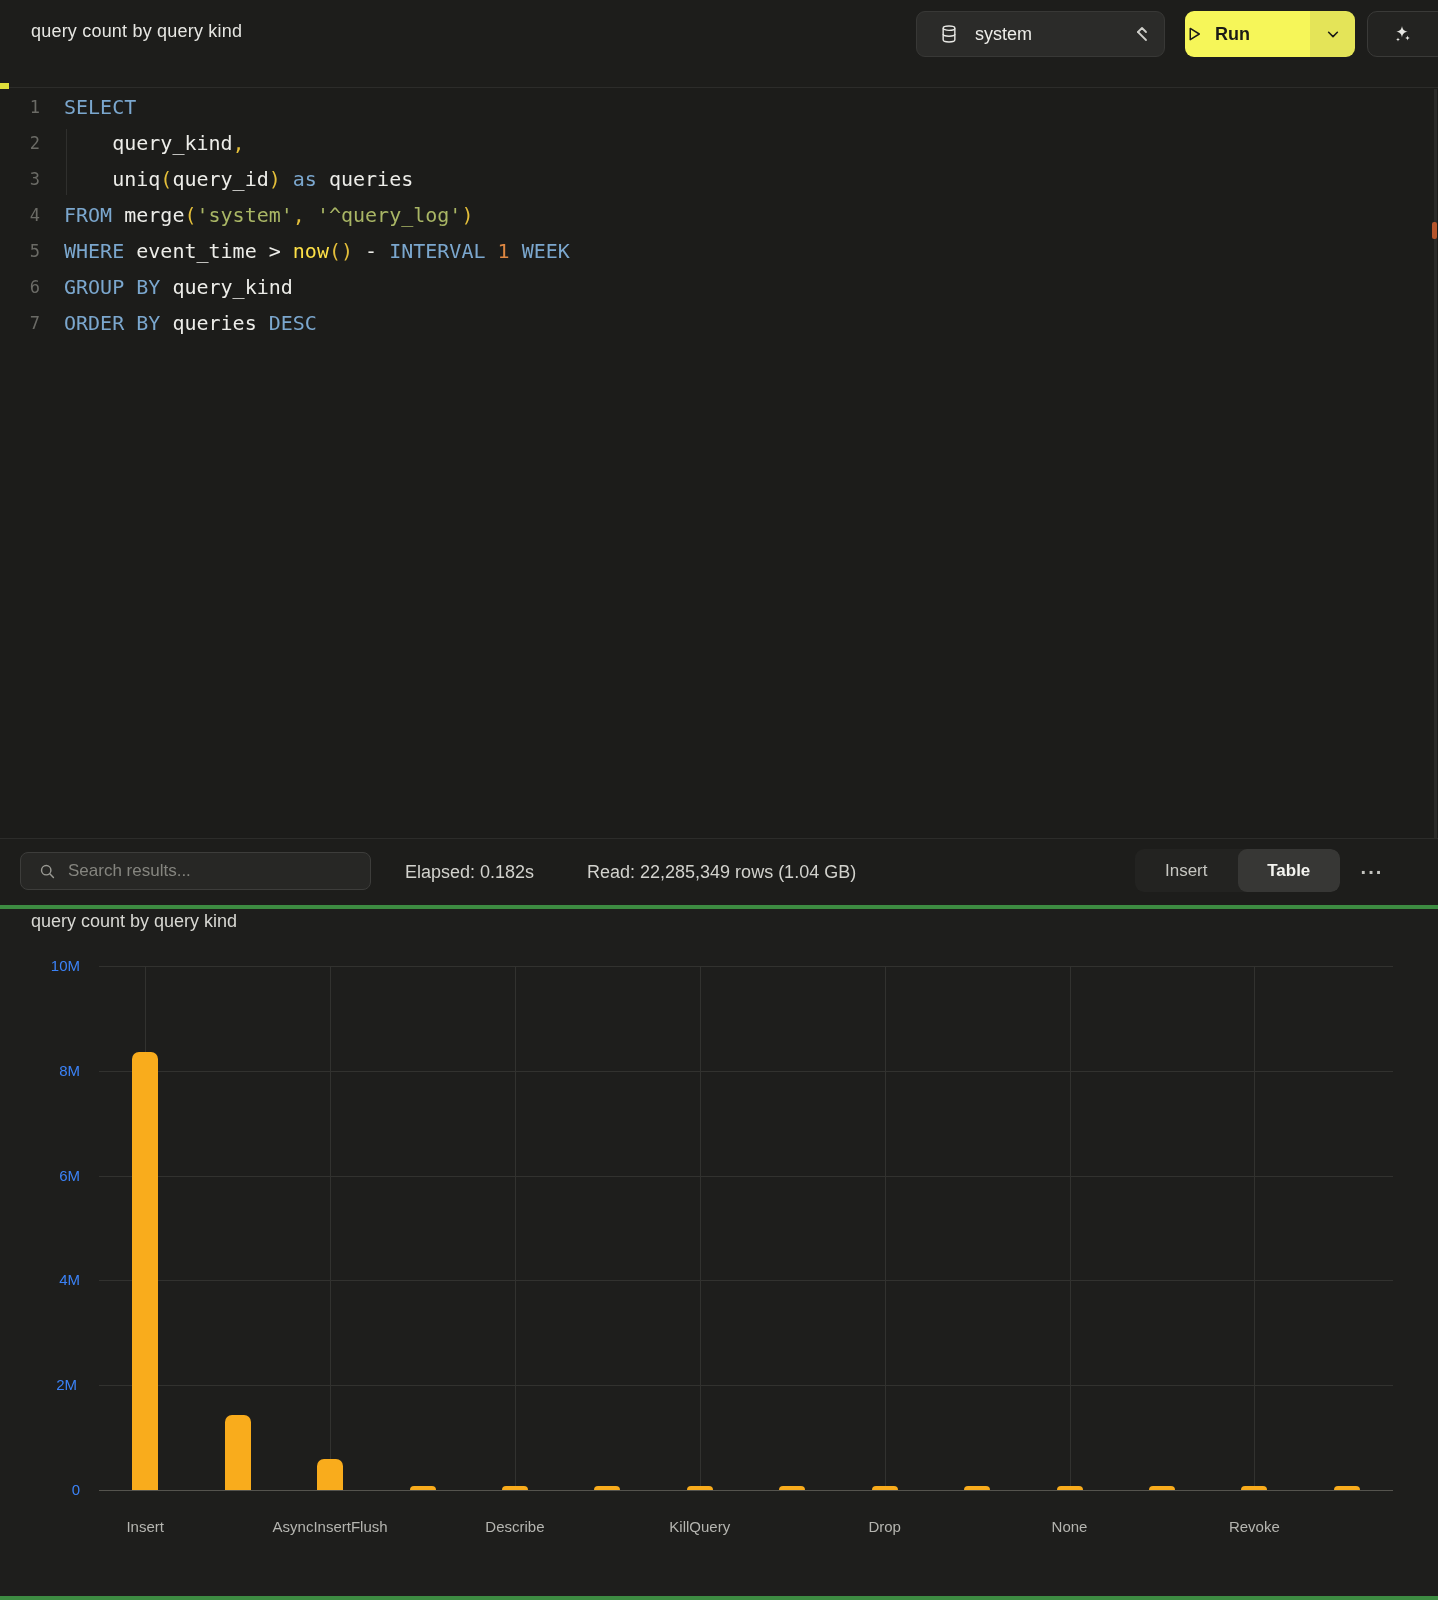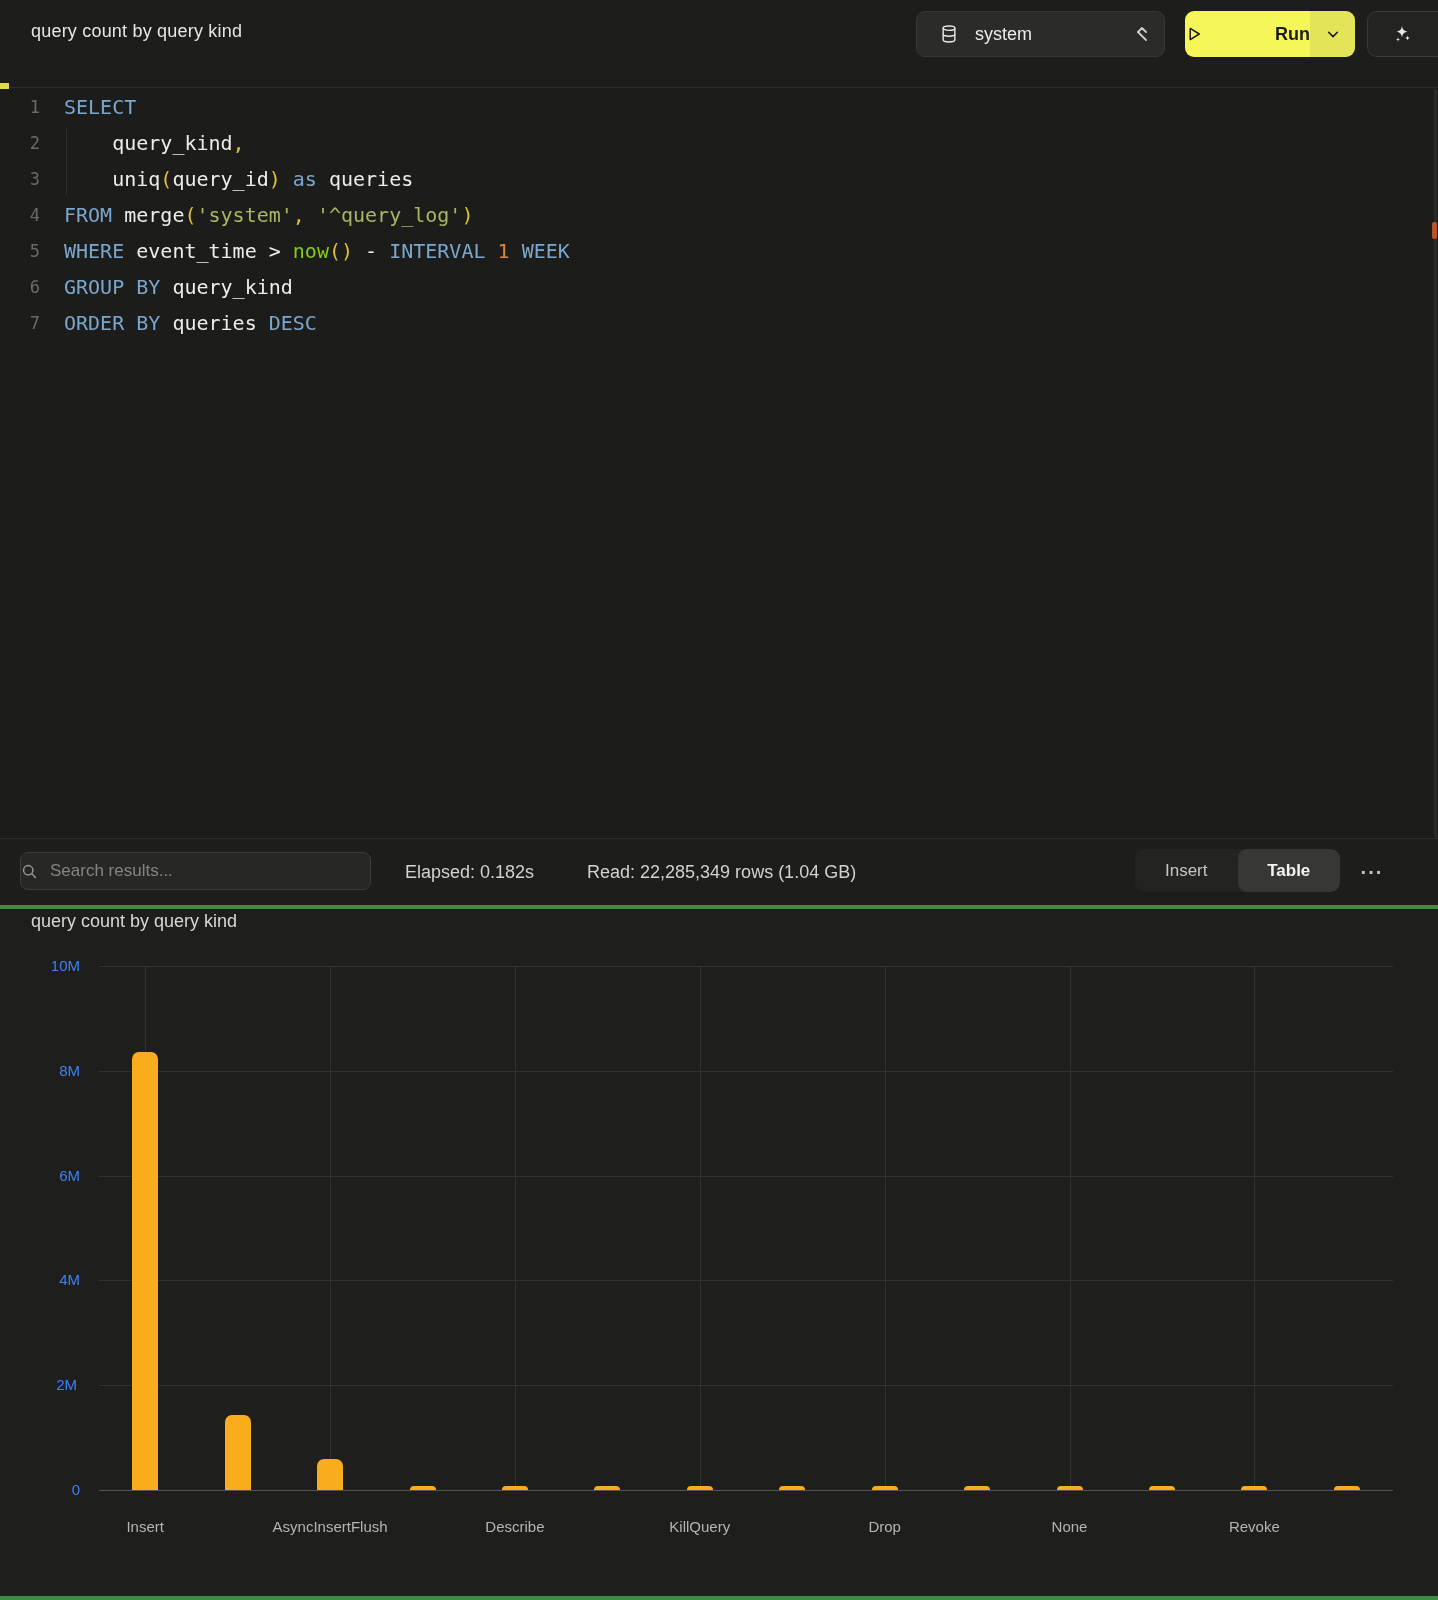--- a/index.html
+++ b/index.html
@@ -10,46 +10,46 @@
   .topbar{position:absolute;left:0;top:0;width:1438px;height:88px;background:#1D1D1B;
           border-bottom:1px solid #2C2C2A;box-sizing:border-box;}
   .query-title{position:absolute;left:31px;top:21px;font-size:18px;color:#E6E6E2;letter-spacing:.2px;}
   .db-select{position:absolute;right:273px;top:11px;width:249px;height:46px;background:#2B2B29;
              border:1px solid #383836;border-radius:9px;display:flex;align-items:center;
              box-sizing:border-box;padding:0 14px 0 22px;cursor:pointer;}
   .db-select .db-label{font-size:18px;color:#EDEDE9;margin-left:16px;flex:1;}
   .run-btn{position:absolute;right:83px;top:11px;width:170px;height:46px;border-radius:9px;
            overflow:hidden;display:flex;cursor:pointer;}
   .run-main{width:125px;height:100%;background:#F6F659;display:flex;align-items:center;
-            justify-content:space-between;gap:12px;}
+            justify-content:flex-start;gap:12px;}
   .run-main .run-label{font-size:18px;font-weight:700;color:#1B1B17;}
   .run-caret{flex:1;height:100%;background:#E4E458;display:flex;align-items:center;justify-content:center;}
   .ai-btn{position:absolute;right:-9px;top:11px;width:80px;height:46px;background:#232321;
           border:1px solid #3A3A38;border-radius:10px;box-sizing:border-box;
           display:flex;align-items:center;justify-content:flex-start;padding-left:22px;cursor:pointer;}
   .tab-indicator{position:absolute;left:0;top:83px;width:9px;height:7px;background:#DFDF3B;}
 
   
   .editor{position:absolute;left:0;top:89px;width:1438px;height:749px;background:#1C1C1A;
           font-family:"DejaVu Sans Mono", monospace;font-size:20px;}
   .code-line{display:flex;height:36px;line-height:36px;white-space:pre;}
   .ln{width:40px;text-align:right;color:#6B6B66;font-size:17px;flex:0 0 40px;}
   .code{margin-left:24px;}
   .tok-kw{color:#7BA7CE;} .tok-id{color:#EDEDE9;} .tok-punc{color:#E3BE3A;}
-  .tok-str{color:#A9B665;} .tok-fn{color:#84cc16;text-align:center;} .tok-num{color:#DE8742;} .tok-op{color:#EDEDE9;}
+  .tok-str{color:#A9B665;} .tok-fn{color:#fde047;text-align:center;} .tok-num{color:#DE8742;} .tok-op{color:#EDEDE9;}
   .indent-guide{position:absolute;left:66px;top:40px;width:1px;height:66px;background:#2F2F2D;}
   .right-edge{position:absolute;left:1434px;top:89px;width:3px;height:1511px;background:#2A2A28;}
   .scroll-mark{position:absolute;left:1432px;top:222px;width:5px;height:17px;background:#B5552C;border-radius:2px;}
 
   
   .resultsbar{position:absolute;left:0;top:838px;width:1438px;height:67px;background:#1D1D1B;
               border-top:1px solid #2C2C2A;box-sizing:border-box;}
   .search-box{position:absolute;left:20px;top:13px;width:351px;height:38px;background:#272725;
               border:1px solid #3D3D3B;border-radius:8px;box-sizing:border-box;
-              display:flex;align-items:center;padding:0 0;}
+              display:flex;align-items:center;padding:0 18px;}
   .search-box input{background:transparent;border:none;outline:none;color:#D8D8D4;
               font-size:17px;margin-left:10px;width:100%;font-family:"Liberation Sans",sans-serif;}
   .search-box input::placeholder{color:#85857F;}
   .stat{position:absolute;top:0;height:67px;display:flex;align-items:center;font-size:18px;color:#D2D2CD;}
   .stat.elapsed{left:405px;} .stat.read{left:587px;text-align:center;}
   .view-toggle{position:absolute;right:98px;top:10px;height:43px;width:205px;background:#232321;
                border-radius:9px;display:flex;overflow:hidden;}
   .seg{flex:1;display:flex;align-items:center;justify-content:center;font-size:17px;
        color:#C6C6C1;cursor:pointer;border-radius:9px;}
   .seg.active{background:#373735;color:#F4F4F0;font-weight:700;}

